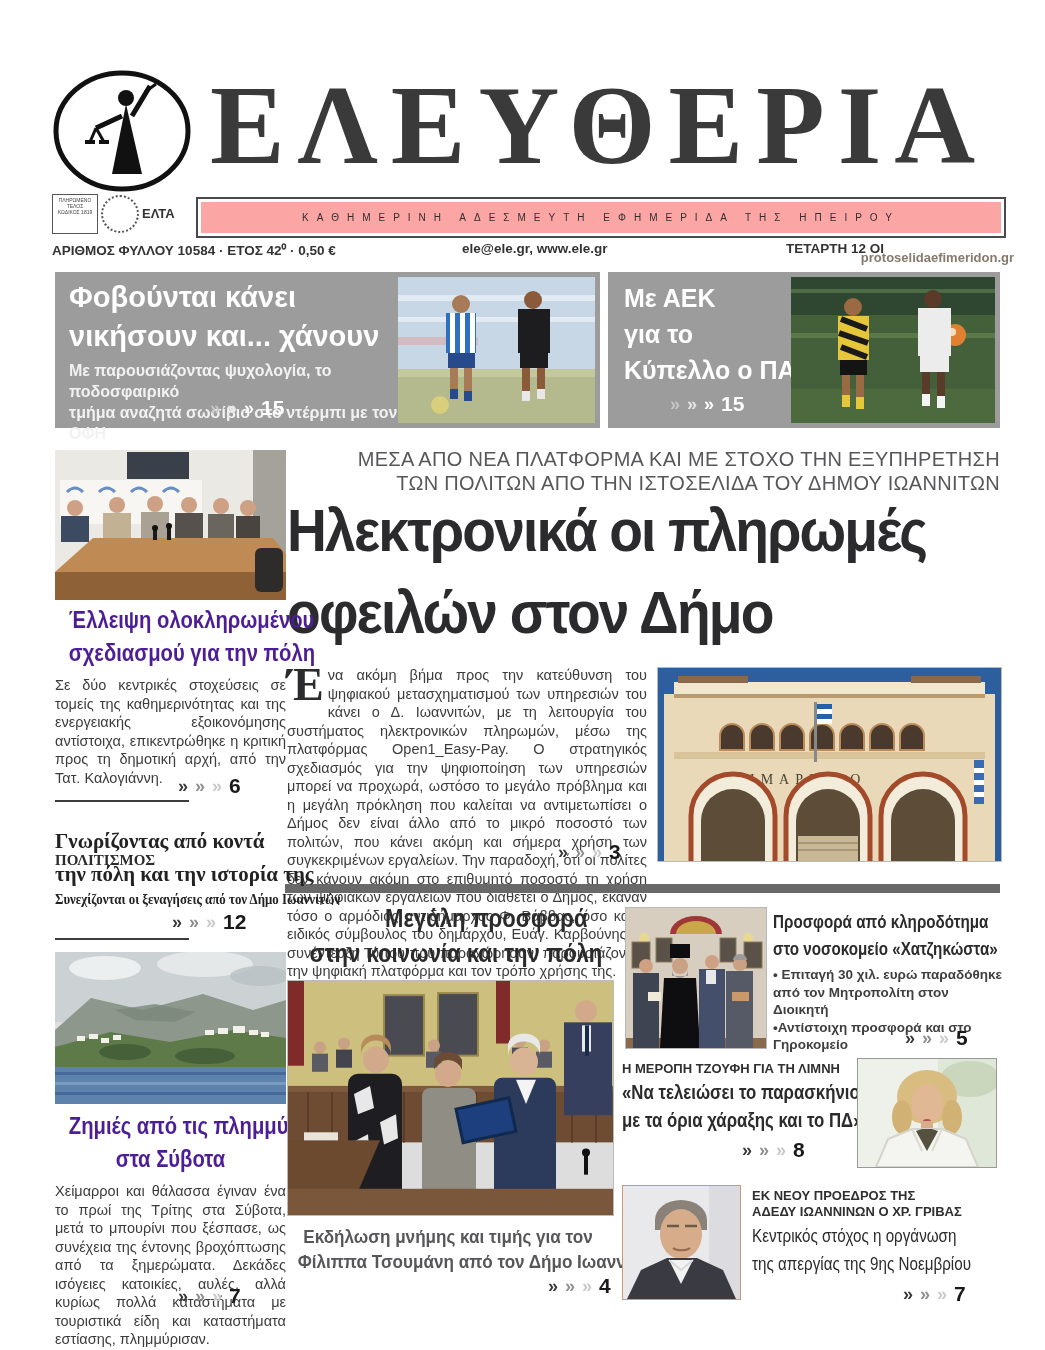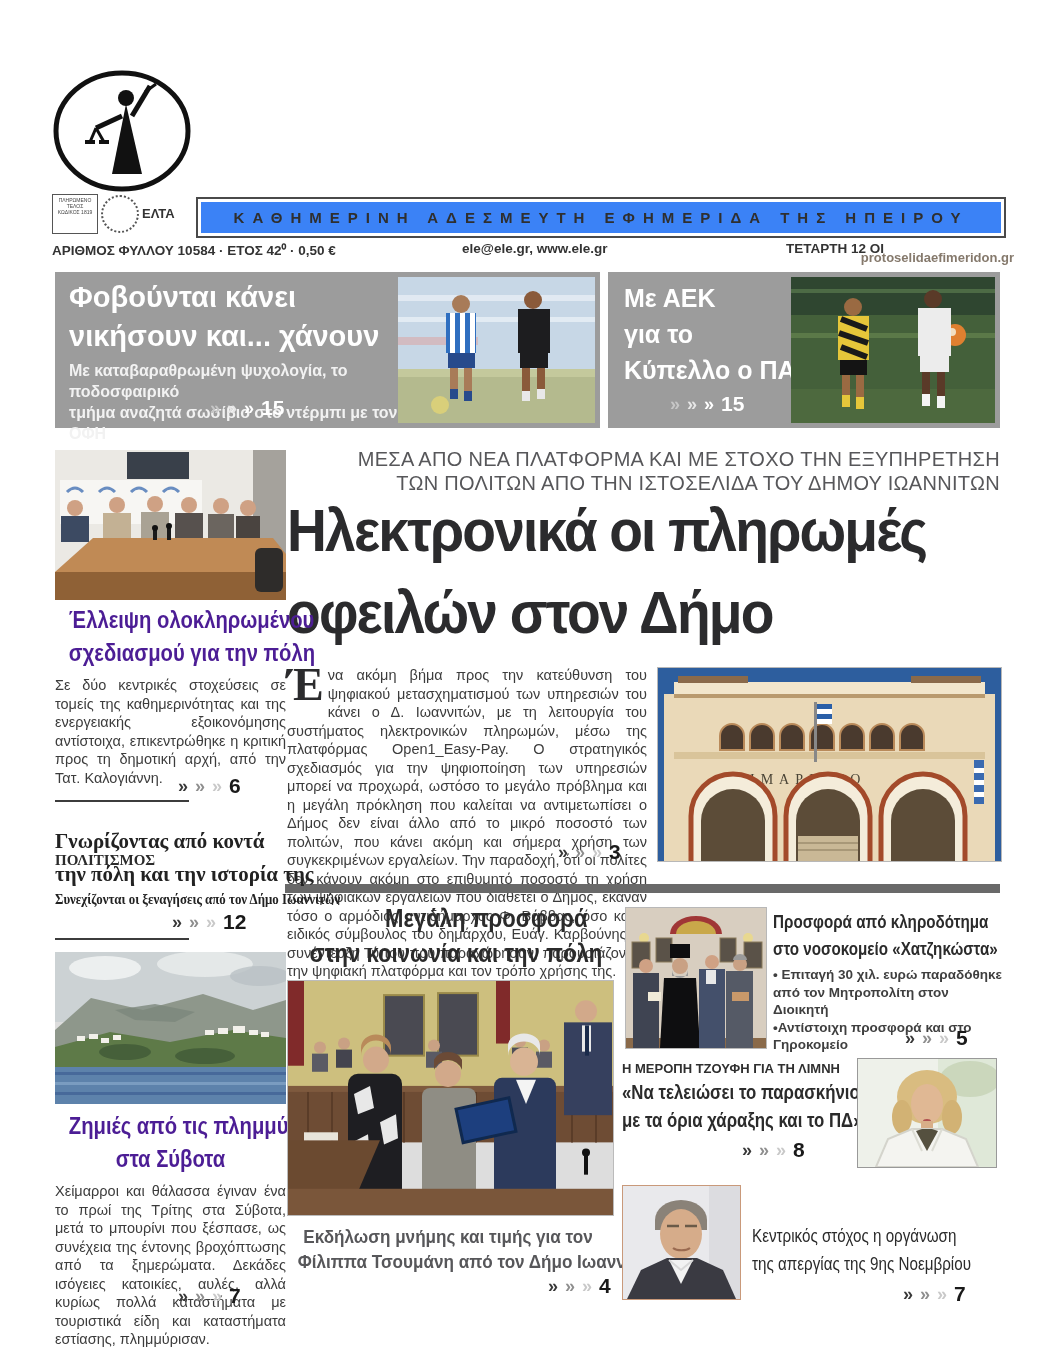--- a/index.html
+++ b/index.html
@@ -5,24 +5,24 @@
   html,body{margin:0;padding:0;background:#e8e8e8;}
   #page{position:relative;width:1045px;height:1350px;margin:0 auto;background:#ffffff;
         font-family:"Liberation Sans",sans-serif;overflow:hidden;color:#222;}
   .abs{position:absolute;}
 
   
   .masthead-title{left:196px;top:56px;width:806px;height:140px;
     font-family:"Liberation Serif","DejaVu Serif",serif;font-weight:bold;
     font-size:112px;line-height:138px;letter-spacing:13px;text-align:center;
     color:#3a3a3a;white-space:nowrap;}
-  .tagline{left:196px;top:197px;width:806px;height:37px;background:#3b82f6;
+  .tagline{left:196px;top:197px;width:806px;height:37px;background:#fca5a5;
     border:2px solid #4a4a4a;box-shadow:inset 0 0 0 3px #ffffff;
     display:flex;align-items:center;justify-content:center;
-    font-weight:bold;font-size:15px;letter-spacing:8px;color:#2f2f2f;white-space:nowrap;}
+    font-weight:normal;font-size:10px;letter-spacing:8px;color:#2f2f2f;white-space:nowrap;}
   .stampbox{left:52px;top:193px;width:142px;height:42px;display:flex;align-items:center;gap:3px;}
   .paidbox{border:1px solid #555;width:44px;height:36px;font-size:5px;line-height:6px;
     text-align:center;color:#444;overflow:hidden;padding-top:2px;}
   .stampcircle{width:34px;height:34px;border:2px dotted #555;border-radius:50%;
     display:flex;align-items:center;justify-content:center;font-size:5px;color:#555;}
   .elta{font-weight:bold;font-size:13px;color:#333;line-height:10px;text-align:center;}
   .infobar{left:52px;top:239px;width:950px;height:22px;font-weight:bold;font-size:13.5px;color:#333;}
   .info-left{left:0;top:2px;}
   .info-center{left:410px;top:2px;}
   .info-right{right:118px;top:2px;white-space:nowrap;}
@@ -132,20 +132,21 @@
       <circle cx="74" cy="28" r="8" fill="#111"></circle>
       <path d="M74,34 L60,104 L90,104 Z" fill="#111"></path>
       <path d="M70,46 L44,58" stroke="#111" stroke-width="5" fill="none"></path>
       <path d="M44,58 L38,72 M44,58 L52,72" stroke="#111" stroke-width="3" fill="none"></path>
       <path d="M33,72 L43,72 M47,72 L57,72" stroke="#111" stroke-width="4" fill="none"></path>
       <path d="M80,46 L98,16" stroke="#111" stroke-width="5" fill="none"></path>
       <path d="M93,22 L104,14" stroke="#111" stroke-width="3" fill="none"></path>
     </svg>
   </div>
 
+  <div class="abs masthead-title">ΕΛΕΥΘΕΡΙΑ</div>
 
   <div class="abs tagline">ΚΑΘΗΜΕΡΙΝΗ ΑΔΕΣΜΕΥΤΗ ΕΦΗΜΕΡΙΔΑ ΤΗΣ ΗΠΕΙΡΟΥ</div>
 
   <div class="abs stampbox">
     <div class="paidbox">
       <span>ΠΛΗΡΩΜΕΝΟ ΤΕΛΟΣ</span><br>
       <span>ΚΩΔΙΚΟΣ 1819</span>
     </div>
     <div class="stampcircle"></div>
     <div class="elta">
@@ -159,21 +160,21 @@
     <span class="abs info-right">ΤΕΤΑΡΤΗ 12 ΟΙ</span>
     <span class="abs watermark">protoselidaefimeridon.gr</span>
   </div>
 
   <div id="teaser1" class="abs teaser">
     <div id="t1-title" class="abs tz-title">
       <span style="display:block">Φοβούνται κάνει</span>
       <span style="display:block">νικήσουν και... χάνουν</span>
     </div>
     <div id="t1-sub" class="abs">
-      <span style="display:block">Με καταβαραθρωμένη ψυχολογία, το ποδοσφαιρικό</span>
+      <span style="display:block">Με παρουσιάζοντας ψυχολογία, το ποδοσφαιρικό</span>
       <span style="display:block">τμήμα αναζητά σωσίβιο στο ντέρμπι με τον ΟΦΗ</span>
     </div>
     <div id="t1-pref" class="abs pref light">
       <span class="ch c1">»</span>
       <span class="ch c2">»</span>
       <span class="ch c3">»</span>
       <span class="num">15</span>
     </div>
     <div id="t1-photo" class="abs photo">
       <svg viewBox="0 0 197 146" preserveAspectRatio="none">
@@ -563,20 +564,24 @@
       <rect x="86" width="31" height="113" fill="#dcdce0"></rect>
       <path d="M32,34 a26,20 0 0 1 52,0 l0,10 -52,0 z" fill="#8a8278"></path>
       <ellipse cx="58" cy="48" rx="21" ry="25" fill="#d6ac8a"></ellipse>
       <path d="M44,40 h12 M62,40 h12" stroke="#6a5a48" stroke-width="2.5"></path>
       <path d="M50,62 a10,5 0 0 0 17,0" stroke="#9a6a50" stroke-width="2" fill="none"></path>
       <polygon points="4,113 18,84 44,72 74,72 100,84 113,113" fill="#3a3a42"></polygon>
       <polygon points="46,74 70,74 58,98" fill="#f2f2f2"></polygon>
       <path d="M46,74 L58,84 L70,74" stroke="#d8d8d8" stroke-width="2" fill="none"></path>
     </svg>
   </div>
+  <div id="rc3-kicker" class="abs rc-kicker">
+    <span style="display:block">ΕΚ ΝΕΟΥ ΠΡΟΕΔΡΟΣ ΤΗΣ</span>
+    <span style="display:block">ΑΔΕΔΥ ΙΩΑΝΝΙΝΩΝ Ο ΧΡ. ΓΡΙΒΑΣ</span>
+  </div>
   <div id="rc3-title" class="abs">
     <span class="cond" style="display:block">Κεντρικός στόχος η οργάνωση</span>
     <span class="cond" style="display:block">της απεργίας της 9ης Νοεμβρίου</span>
   </div>
   <div id="rc3-pref" class="abs pref dark">
     <span class="ch c1">»</span>
     <span class="ch c2">»</span>
     <span class="ch c3">»</span>
     <span class="num">7</span>
   </div>

